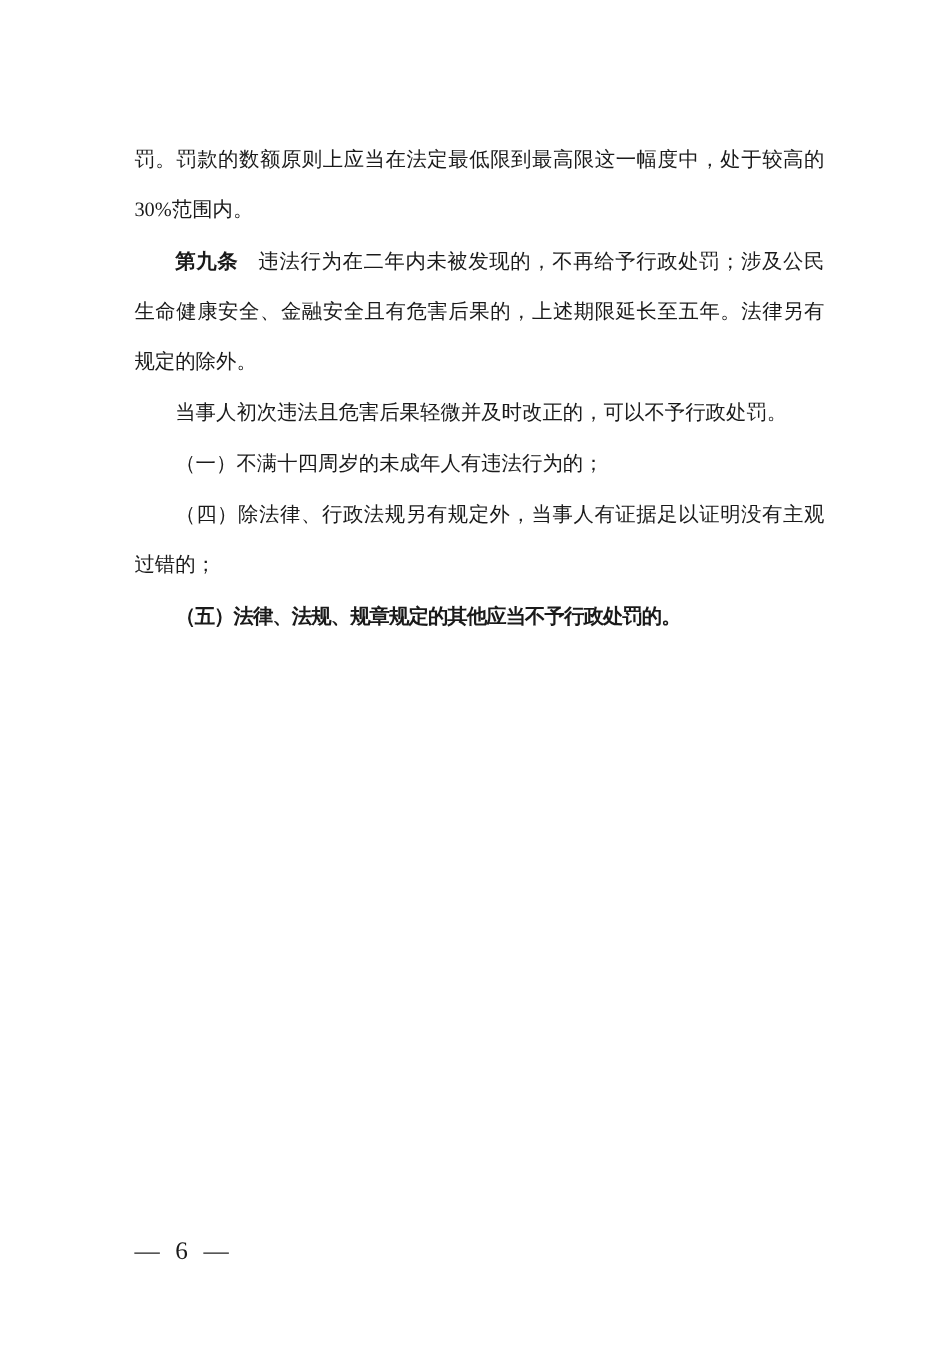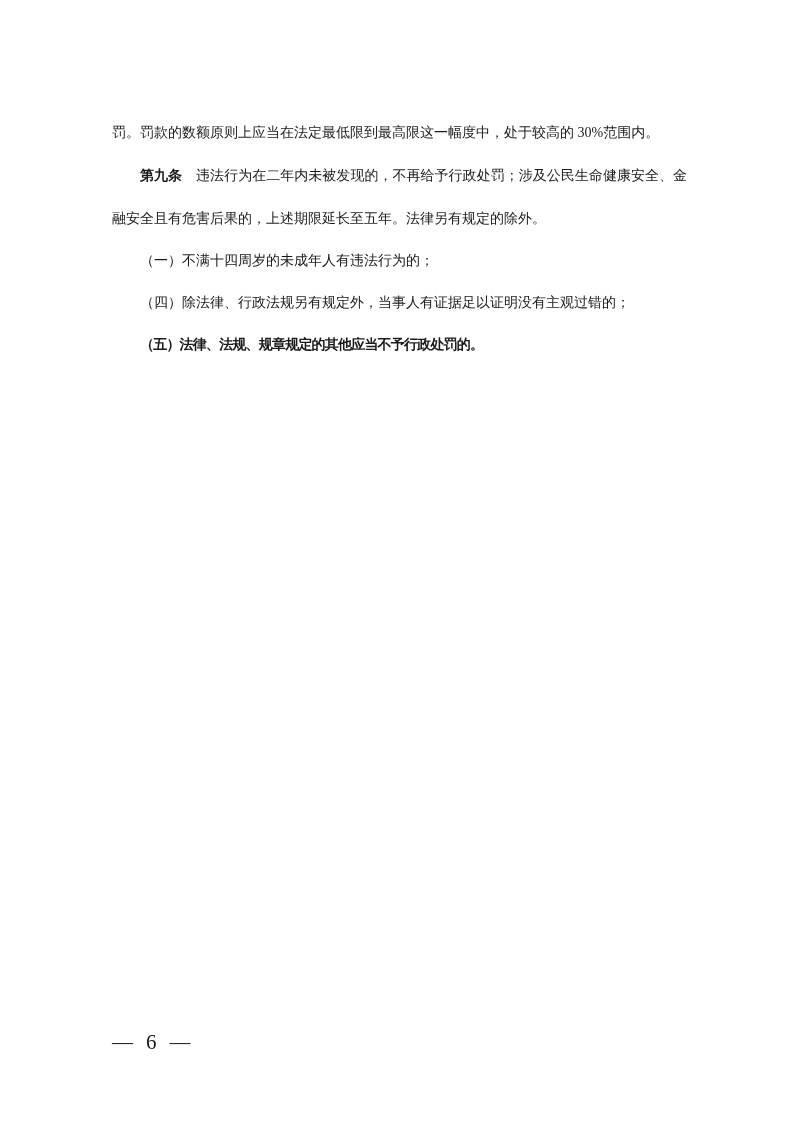--- a/index.html
+++ b/index.html
@@ -10,21 +10,21 @@
     background: #ffffff;
     overflow: hidden;
     font-family: "Liberation Serif", "DejaVu Serif", serif;
     color: #1a1a1a;
   }
   .content {
     position: absolute;
     left: 112px;
     top: 112px;
     width: 575px;
-    font-size: 14px;
+    font-size: 17px;
     line-height: 42.3px;
     text-align: justify;
   }
   .para {
     margin: 0;
     padding: 0;
     text-indent: 2em;
   }
   .para.no-indent { text-indent: 0; }
   .para.tight { letter-spacing: -0.8px; font-weight: bold; }
@@ -50,20 +50,21 @@
 
 <div class="page">
   <main class="content">
 
     <p class="para no-indent">罚。罚款的数额原则上应当在法定最低限到最高限这一幅度中，处于较高的 30%范围内。</p>
 
     <p class="para">
       <b class="lead">第九条</b><span>违法行为在二年内未被发现的，不再给予行政处罚；涉及公民生命健康安全、金融安全且有危害后果的，上述期限延长至五年。法律另有规定的除外。</span>
     </p>
 
+    <p class="para">当事人初次违法且危害后果轻微并及时改正的，可以不予行政处罚。</p>
 
 
     <p class="para">（一）不满十四周岁的未成年人有违法行为的；</p>
 
 
 
     <p class="para">（四）除法律、行政法规另有规定外，当事人有证据足以证明没有主观过错的；</p>
 
     <p class="para tight">（五）法律、法规、规章规定的其他应当不予行政处罚的。</p>
 

